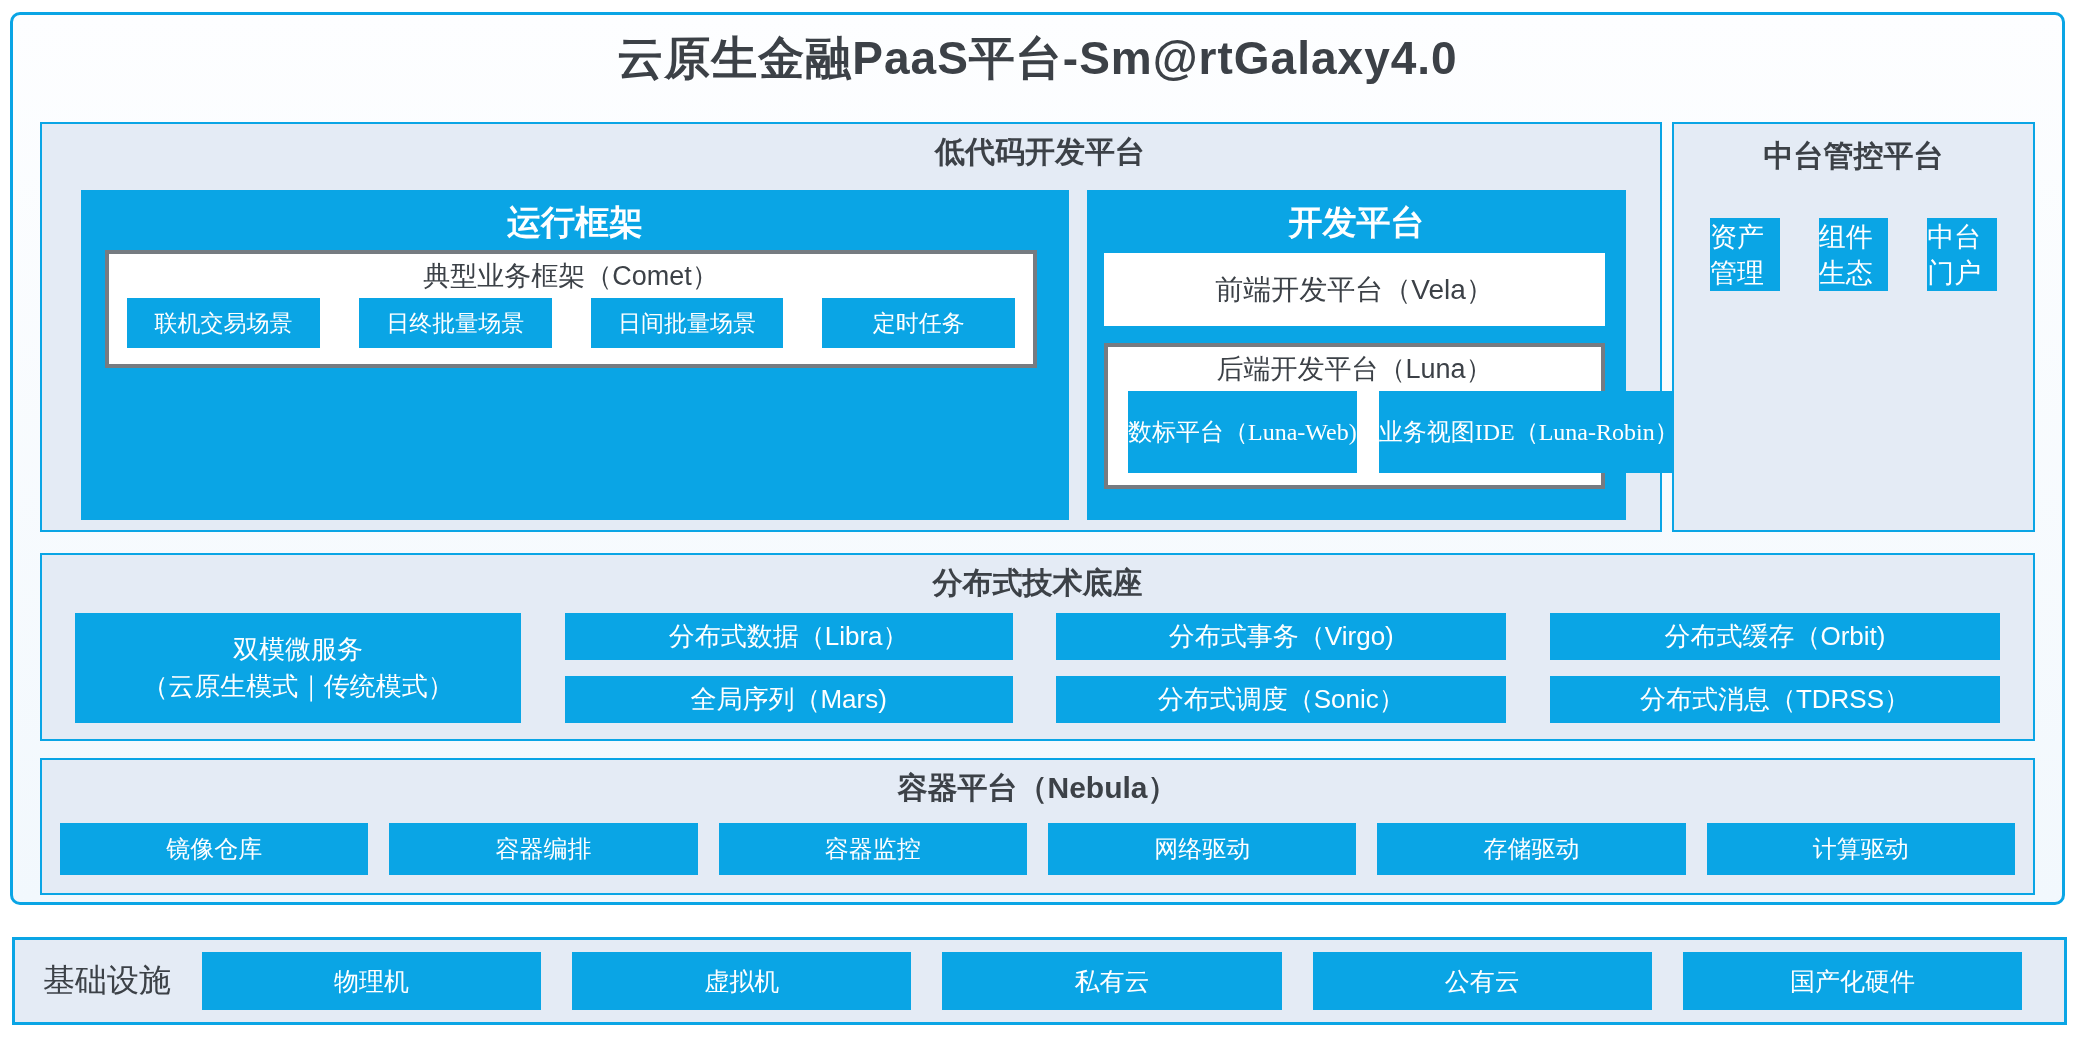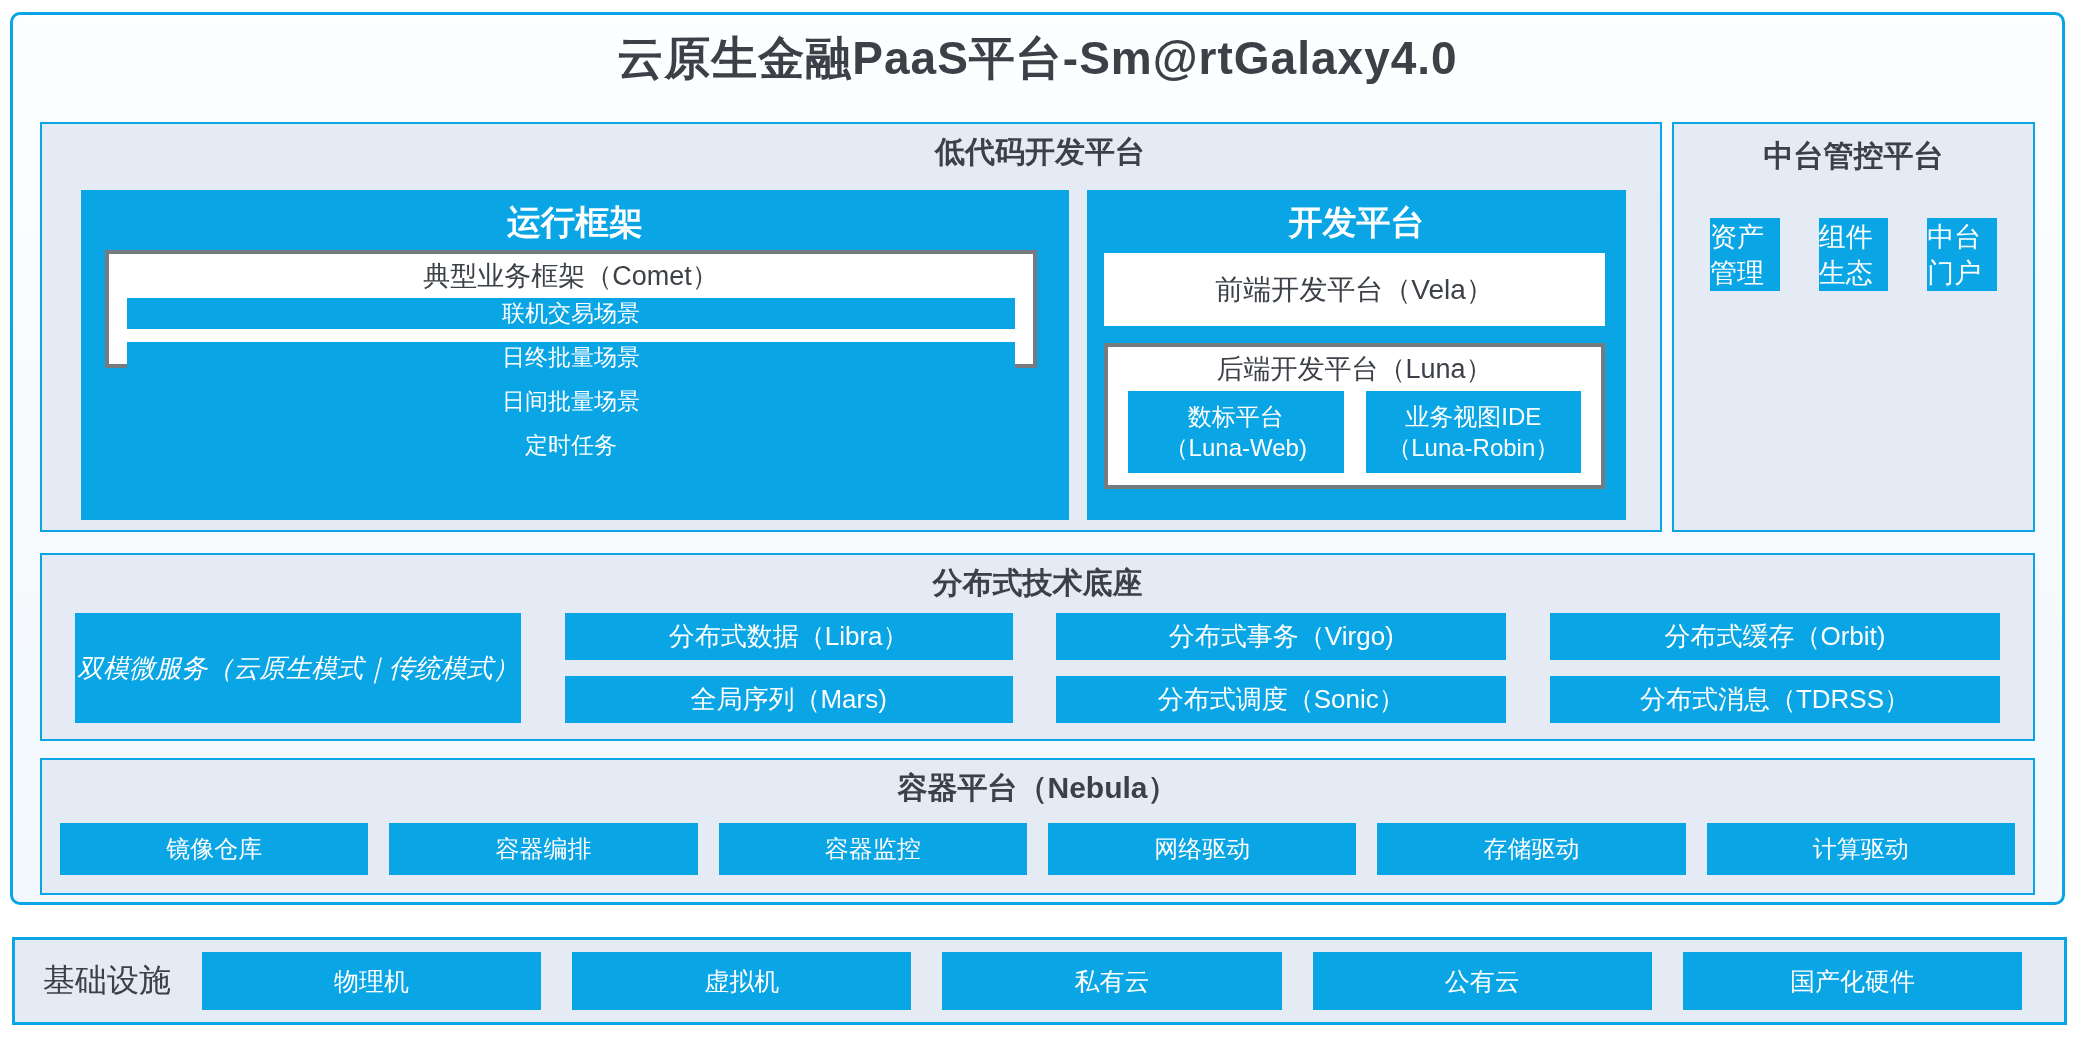--- a/index.html
+++ b/index.html
@@ -43,40 +43,40 @@
   .whitebox{position:absolute;background:#fff;}
   .gray{border:4px solid var(--gray-border);}
   .box-comet{left:24px;top:60px;width:932px;height:118px;}
   .box-gravity{left:24px;top:188px;width:932px;height:118px;}
   .box-vela{left:17px;top:63px;width:501px;height:73px;display:flex;align-items:center;justify-content:center;
     font-size:28px;color:var(--dark);}
   .box-luna{left:17px;top:153px;width:501px;height:146px;}
 
   .box-title{font-size:27px;color:var(--dark);text-align:center;line-height:44px;white-space:nowrap;border-radius:17px;}
 
-  .chip-row{display:flex;padding:0 18px;gap:13px;flex-direction:column;}
+  .chip-row{display:flex;padding:0 18px;gap:39px;}
   .chip{flex:1;height:50px;background:var(--blue);color:#fff;display:flex;
     align-items:center;justify-content:center;font-size:23px;white-space:nowrap;}
 
   .luna-row{display:flex;padding:0 20px;gap:22px;}
-  .luna-chip{flex:1;height:82px;background:var(--blue);color:#fff;display:flex;flex-direction:column;
-    align-items:center;justify-content:center;font-size:24px;line-height:31px;white-space:nowrap;}
+  .luna-chip{flex:1;height:82px;background:var(--blue);color:#fff;display:flex;flex-direction:row;
+    align-items:center;justify-content:center;font-size:24px;line-height:31px;white-space:nowrap;font-family:Liberation Serif, serif;}
 
   
   .mid-buttons{position:absolute;top:94px;left:36px;width:287px;display:flex;gap:39px;}
   .mid-btn{height:73px;background:var(--blue);color:#fff;display:flex;align-items:center;justify-content:center;
     font-size:27px;}
 
   
   .dist-grid{position:absolute;top:58px;left:0;right:0;padding:0 33px;display:grid;
     grid-template-columns:446px 448px 450px 450px;grid-template-rows:47px 47px;
     row-gap:16px;justify-content:space-between;}
   .dist-box{background:var(--blue);color:#fff;display:flex;align-items:center;justify-content:center;
     font-size:26px;white-space:nowrap;}
-  .dist-big{grid-row:1 / span 2;flex-direction:row;line-height:37px;font-style:italic;}
+  .dist-big{grid-row:1 / span 2;flex-direction:column;line-height:37px;}
 
   
   .cont-row{position:absolute;top:63px;left:0;right:0;display:flex;padding:0 18px;gap:21px;}
   .cont-chip{flex:1;height:52px;background:var(--blue);color:#fff;display:flex;
     align-items:center;justify-content:center;font-size:24px;white-space:nowrap;}
 
   
   .infra{position:absolute;left:12px;top:937px;width:2055px;height:88px;
     border:3px solid var(--blue);background:var(--panel);
     display:flex;align-items:center;padding:0 42px 0 28px;gap:31px;}

